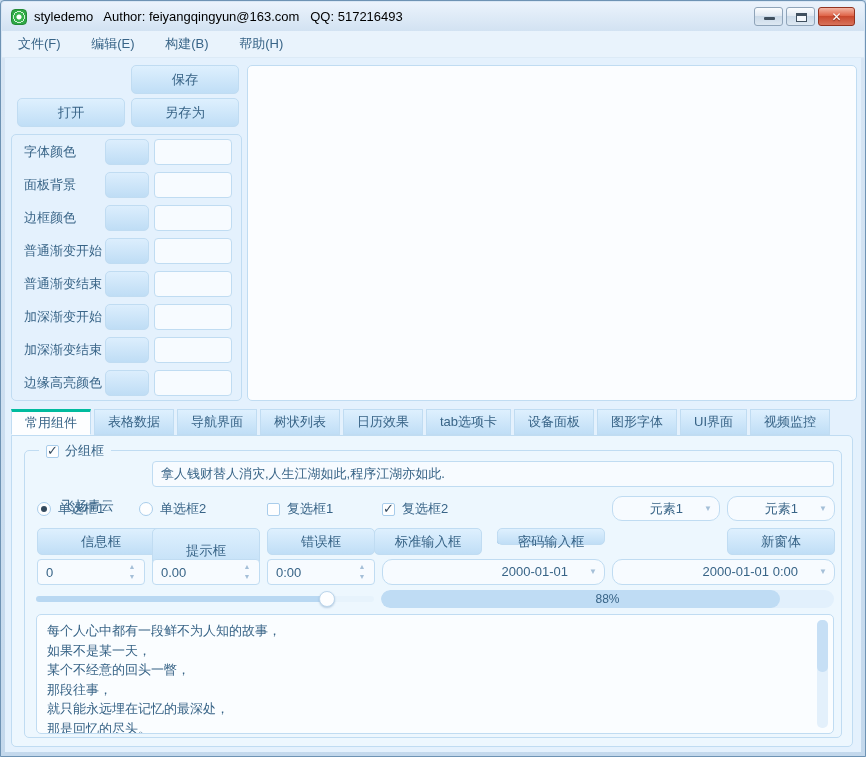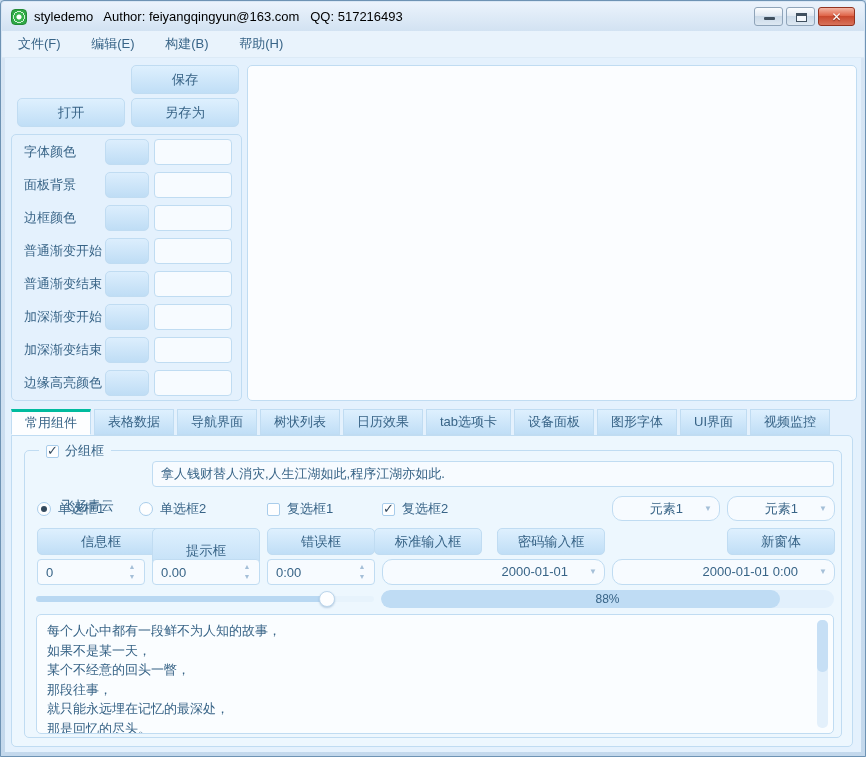--- a/index.html
+++ b/index.html
@@ -229,21 +229,21 @@
     </div>
     <div class="combo" style="left:715px;top:60px;width:108px;">
       <span>元素1</span>
       <span class="arrow">▼</span>
     </div>
 
     <button class="btn" style="left:25px;top:92px;width:128px;height:27px;line-height:25px;">信息框</button>
     <button class="btn" style="left:140px;top:92px;width:108px;height:44px;line-height:25px;">提示框</button>
     <button class="btn" style="left:255px;top:92px;width:108px;height:27px;line-height:25px;">错误框</button>
     <button class="btn" style="left:362px;top:92px;width:108px;height:27px;line-height:25px;">标准输入框</button>
-    <button class="btn" style="left:485px;top:92px;width:108px;height:27px;line-height:25px;">密码输入框</button>
+    <button class="btn" style="left:485px;top:92px;width:108px;height:17px;line-height:25px;">密码输入框</button>
     <button class="btn" style="left:715px;top:92px;width:108px;height:27px;line-height:25px;">新窗体</button>
 
     <div class="spin" style="left:25px;top:123px;width:108px;">
       <input value="0" style="">
       <span class="arrows"><span>▲</span><br><span>▼</span></span>
     </div>
     <div class="spin" style="left:140px;top:123px;width:108px;">
       <input value="0.00" style="">
       <span class="arrows"><span>▲</span><br><span>▼</span></span>
     </div>

